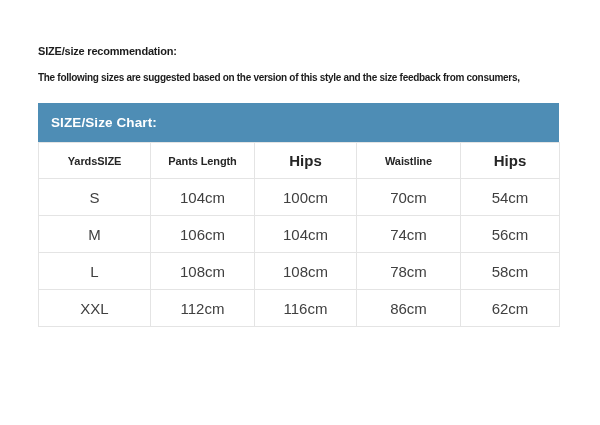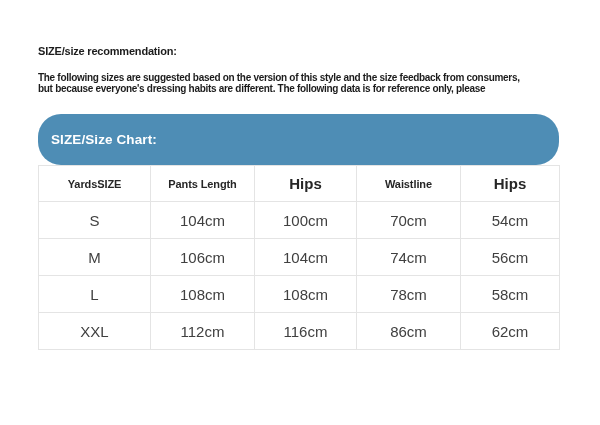--- a/index.html
+++ b/index.html
@@ -1,15 +1,15 @@
 <!DOCTYPE html>
 <html><head>
 <meta charset="utf-8">
 <style>
-  * { margin: 0; padding: 0; box-sizing: border-box; border-radius: 23px; }
+  * { margin: 0; padding: 0; box-sizing: border-box; }
   html, body { background: #ffffff; }
   body {
     width: 600px; height: 425px;
     font-family: "Liberation Sans", sans-serif;
     position: relative;
     overflow: hidden;
   }
   .page { position: absolute; left: 0; top: 0; width: 600px; height: 425px; background: #ffffff; }
   .content { position: absolute; left: 38px; top: 46px; width: 521px; }
 
@@ -25,21 +25,21 @@
     font-size: 10px;
     font-weight: bold;
     color: #1c1c1c;
     line-height: 11px;
     letter-spacing: -0.3px;
     white-space: nowrap;
   }
 
   .chart-bar {
     margin-top: 20px;
-    height: 51px;
+    height: 39px;
     display: flex;
     align-items: center;
     padding-left: 13px;
   }
   .chart-bar-label {
     color: #ffffff;
     font-size: 13.5px;
     font-weight: bold;
     letter-spacing: 0.1px;
   }
@@ -75,21 +75,20 @@
 </head>
 <body>
 
 <div class="page">
   <div class="content">
 
     <div class="rec-title">SIZE/size recommendation:</div>
 
     <div class="rec-paragraph">
       <div class="rec-line">The following sizes are suggested based on the version of this style and the size feedback from consumers,</div>
-      <div class="rec-line">but because everyone's dressing habits are different. The following data is for reference only, please</div>
     </div>
 
     <div class="chart-bar" style="background: rgb(78, 141, 181);">
       <span class="chart-bar-label">SIZE/Size Chart:</span>
     </div>
 
     <table class="size-table">
       <colgroup>
         <col style="width:112px">
         <col style="width:104px">

